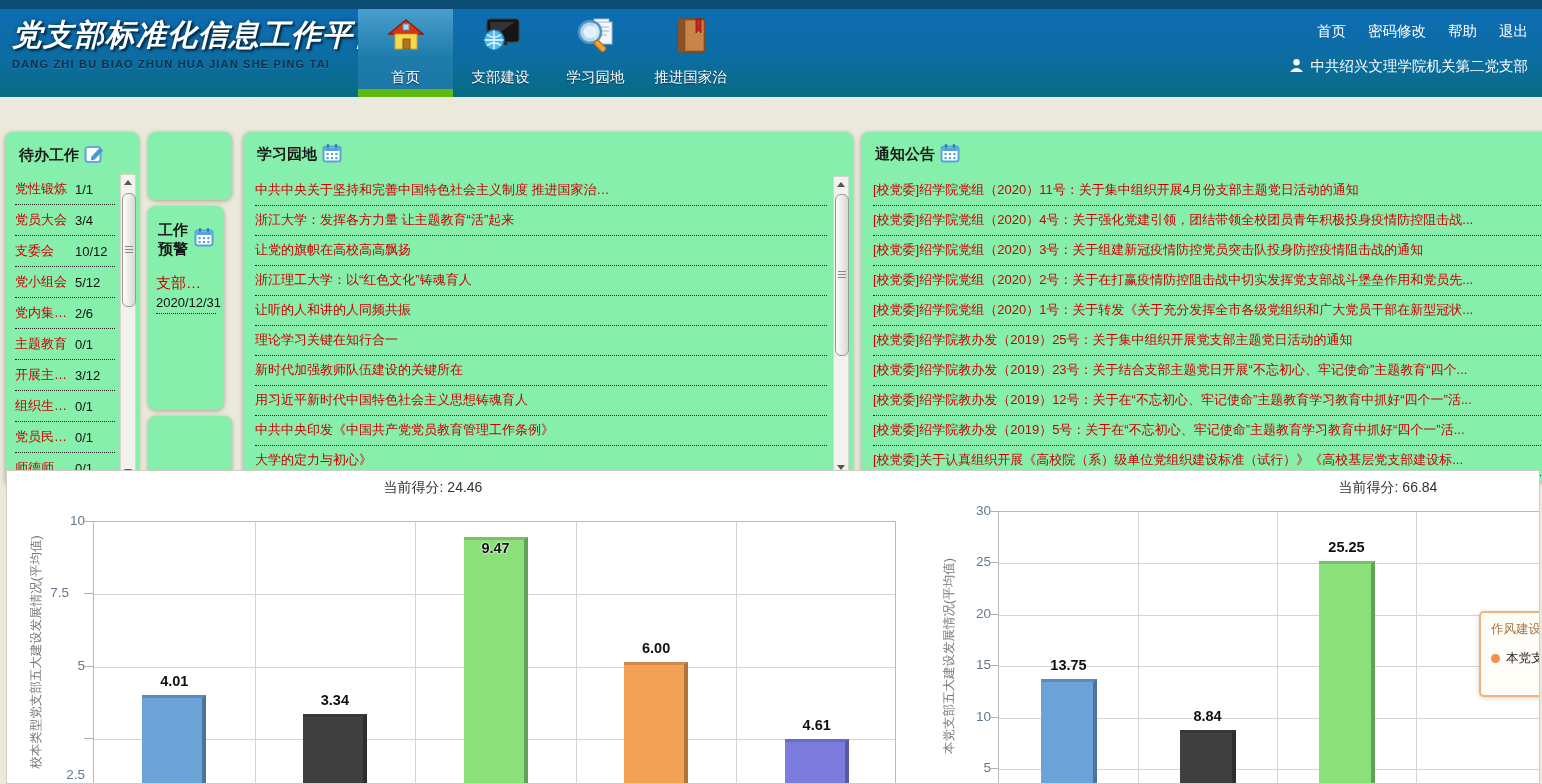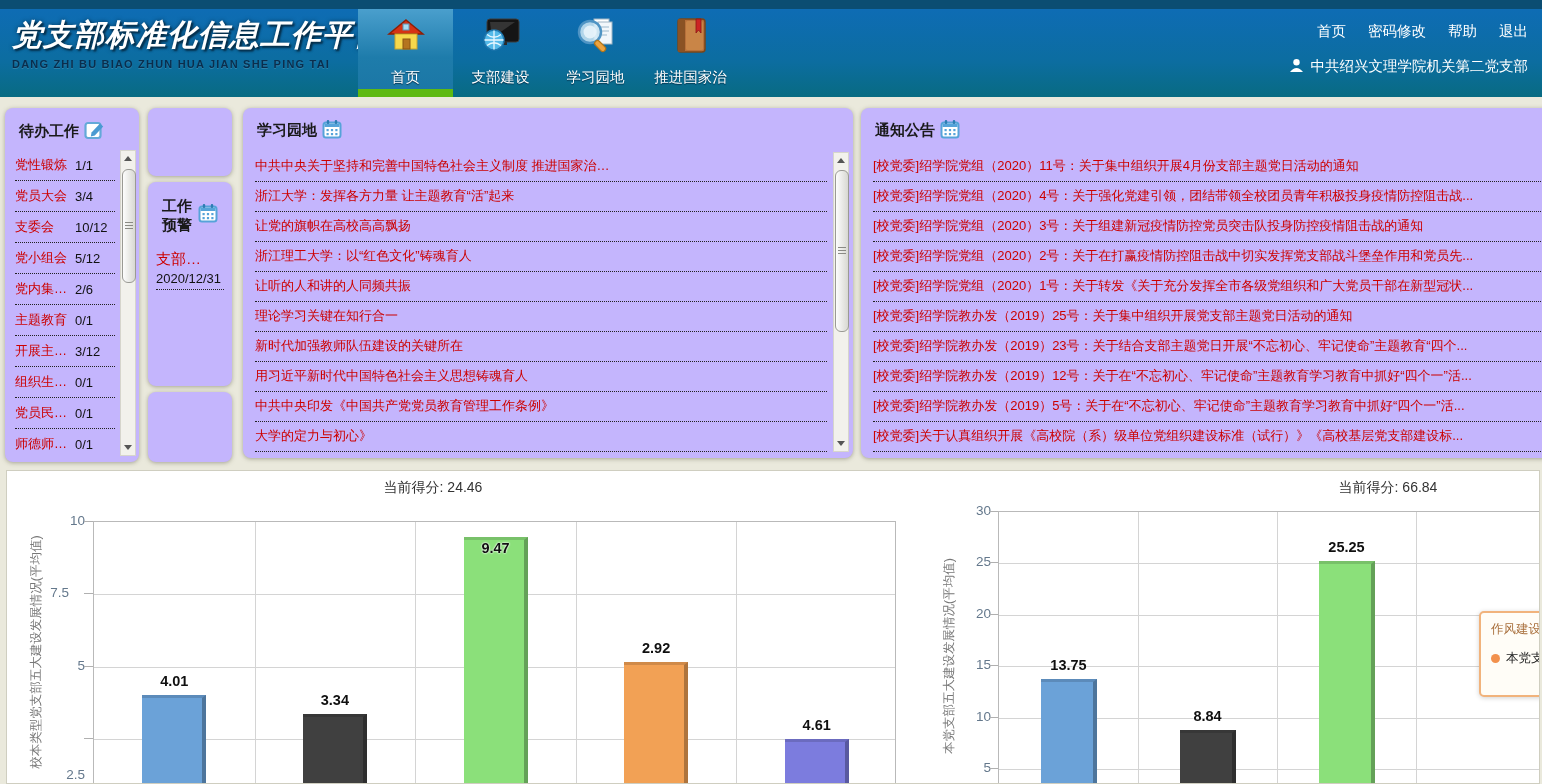--- a/index.html
+++ b/index.html
@@ -26,22 +26,22 @@
   .nav-item .nav-label{color:#fff;font-size:14.5px;text-shadow:0 1px 1px #05304a;}
   .nav-item.active{background:linear-gradient(180deg,#4a9fcd 0%,#1e7cab 55%,#1b76a4 100%);}
   .nav-item.active::after{content:"";position:absolute;left:0;bottom:0;width:100%;height:8px;
        background:#5eb911;}
   #top-links{position:absolute;right:14px;top:13px;display:flex;gap:22px;}
   #top-links a{color:#fff;font-size:14.5px;text-decoration:none;cursor:pointer;}
   #user-line{position:absolute;right:14px;top:48px;display:flex;align-items:center;gap:7px;
        color:#fff;font-size:14.5px;}
 
   
-  .panel{position:absolute;background:#c4b5fd;border-radius:8px;
-       box-shadow:0 1px 4px rgba(110,110,90,.55);}
+  .panel{position:absolute;background:#86efac;border-radius:8px;
+       box-shadow:0 1px 4px rgba(110,110,90,.55);margin-top:24px;}
   .panel-title{display:flex;align-items:center;gap:5px;font-size:15px;font-weight:bold;
        color:#1a1a1a;padding:11px 0 0 14px;}
   #todo-panel{left:5px;top:108px;width:134px;height:354px;}
   #todo-list{position:absolute;left:10px;right:24px;top:42px;bottom:4px;margin:0;padding:0;
        list-style:none;overflow:hidden;}
   .todo-item{height:30px;display:flex;align-items:center;border-bottom:1px dotted #222;
        cursor:pointer;}
   .todo-label{color:#cc0000;font-size:13px;width:60px;white-space:nowrap;overflow:hidden;}
   .todo-count{color:#111;font-size:13px;}
 
@@ -53,21 +53,21 @@
   .tri-up{width:0;height:0;border-left:4px solid transparent;border-right:4px solid transparent;
        border-bottom:5px solid #555;}
   .tri-down{width:0;height:0;border-left:4px solid transparent;border-right:4px solid transparent;
        border-top:5px solid #555;}
   .scroll-thumb{position:absolute;left:1px;width:12px;border:1px solid #9a9a94;border-radius:6px;
        background:linear-gradient(90deg,#fdfdfd,#d8d8d2);}
   .thumb-grip{position:absolute;left:2px;right:2px;top:50%;height:8px;margin-top:-4px;
        background:repeating-linear-gradient(180deg,#8a8a84 0 1px,transparent 1px 3px);}
 
   #warn-card-top{left:148px;top:108px;width:84px;height:68px;}
-  #warn-card{left:148px;top:182px;width:84px;height:204px;}
+  #warn-card{left:148px;top:182px;width:76px;height:204px;}
   #warn-card-bottom{left:148px;top:392px;width:84px;height:70px;}
   #warn-title{display:flex;align-items:center;justify-content:center;gap:4px;padding-top:14px;}
   #warn-title .wt-text{width:32px;font-size:15px;font-weight:bold;line-height:19px;color:#1a1a1a;}
   #warn-item{margin:16px 8px 0 8px;border-bottom:1px dotted #222;padding-bottom:3px;cursor:pointer;}
   #warn-item .w-label{color:#cc0000;font-size:15px;}
   #warn-item .w-date{color:#111;font-size:13px;margin-top:2px;}
 
   #study-panel{left:243px;top:108px;width:610px;height:350px;overflow:hidden;}
   #notice-panel{left:861px;top:108px;width:700px;height:350px;overflow:hidden;}
   .link-list{position:absolute;left:12px;right:26px;top:44px;bottom:0;margin:0;padding:0;
@@ -369,21 +369,21 @@
       <div class="gridline-v" style="left: 321.2px;"></div>
       <div class="gridline-v" style="left: 481.8px;"></div>
       <div class="gridline-v" style="left: 642.4px;"></div>
       <div class="bar" style="left: 48.3px; top: 173.111px; width: 64px; height: 140.889px; background: rgb(107, 162, 216); border-right: 4px solid rgb(77, 117, 156); border-top: 3px solid rgb(92, 139, 186);"></div>
       <div class="bar-value-label" style="left: 38.3px; top: 151.111px;">4.01</div>
       <div class="bar" style="left: 208.9px; top: 192.474px; width: 64px; height: 121.526px; background: rgb(64, 64, 64); border-right: 4px solid rgb(46, 46, 46); border-top: 3px solid rgb(55, 55, 55);"></div>
       <div class="bar-value-label" style="left: 198.9px; top: 170.474px;">3.34</div>
       <div class="bar" style="left: 369.5px; top: 15.317px; width: 64px; height: 298.683px; background: rgb(139, 224, 122); border-right: 4px solid rgb(100, 161, 88); border-top: 3px solid rgb(120, 193, 105);"></div>
       <div class="bar-value-label" style="left: 359.5px; top: 18.317px;">9.47</div>
       <div class="bar" style="left: 530.1px; top: 140.165px; width: 64px; height: 173.835px; background: rgb(242, 161, 85); border-right: 4px solid rgb(174, 116, 61); border-top: 3px solid rgb(208, 138, 73);"></div>
-      <div class="bar-value-label" style="left: 520.1px; top: 118.165px;">2.92</div>
+      <div class="bar-value-label" style="left: 520.1px; top: 118.165px;">6.00</div>
       <div class="bar" style="left: 690.7px; top: 217.039px; width: 64px; height: 96.961px; background: rgb(124, 124, 222); border-right: 4px solid rgb(89, 89, 160); border-top: 3px solid rgb(107, 107, 191);"></div>
       <div class="bar-value-label" style="left: 680.7px; top: 195.039px;">4.61</div>
     </div>
   <div class="chart-plot" id="plot1">
       <div class="gridline-h" style="top: 51.4px;"></div>
       <div class="gridline-h" style="top: 102.8px;"></div>
       <div class="gridline-h" style="top: 154.2px;"></div>
       <div class="gridline-h" style="top: 205.6px;"></div>
       <div class="gridline-h" style="top: 257px;"></div>
       <div class="gridline-v" style="left: 139px;"></div>

